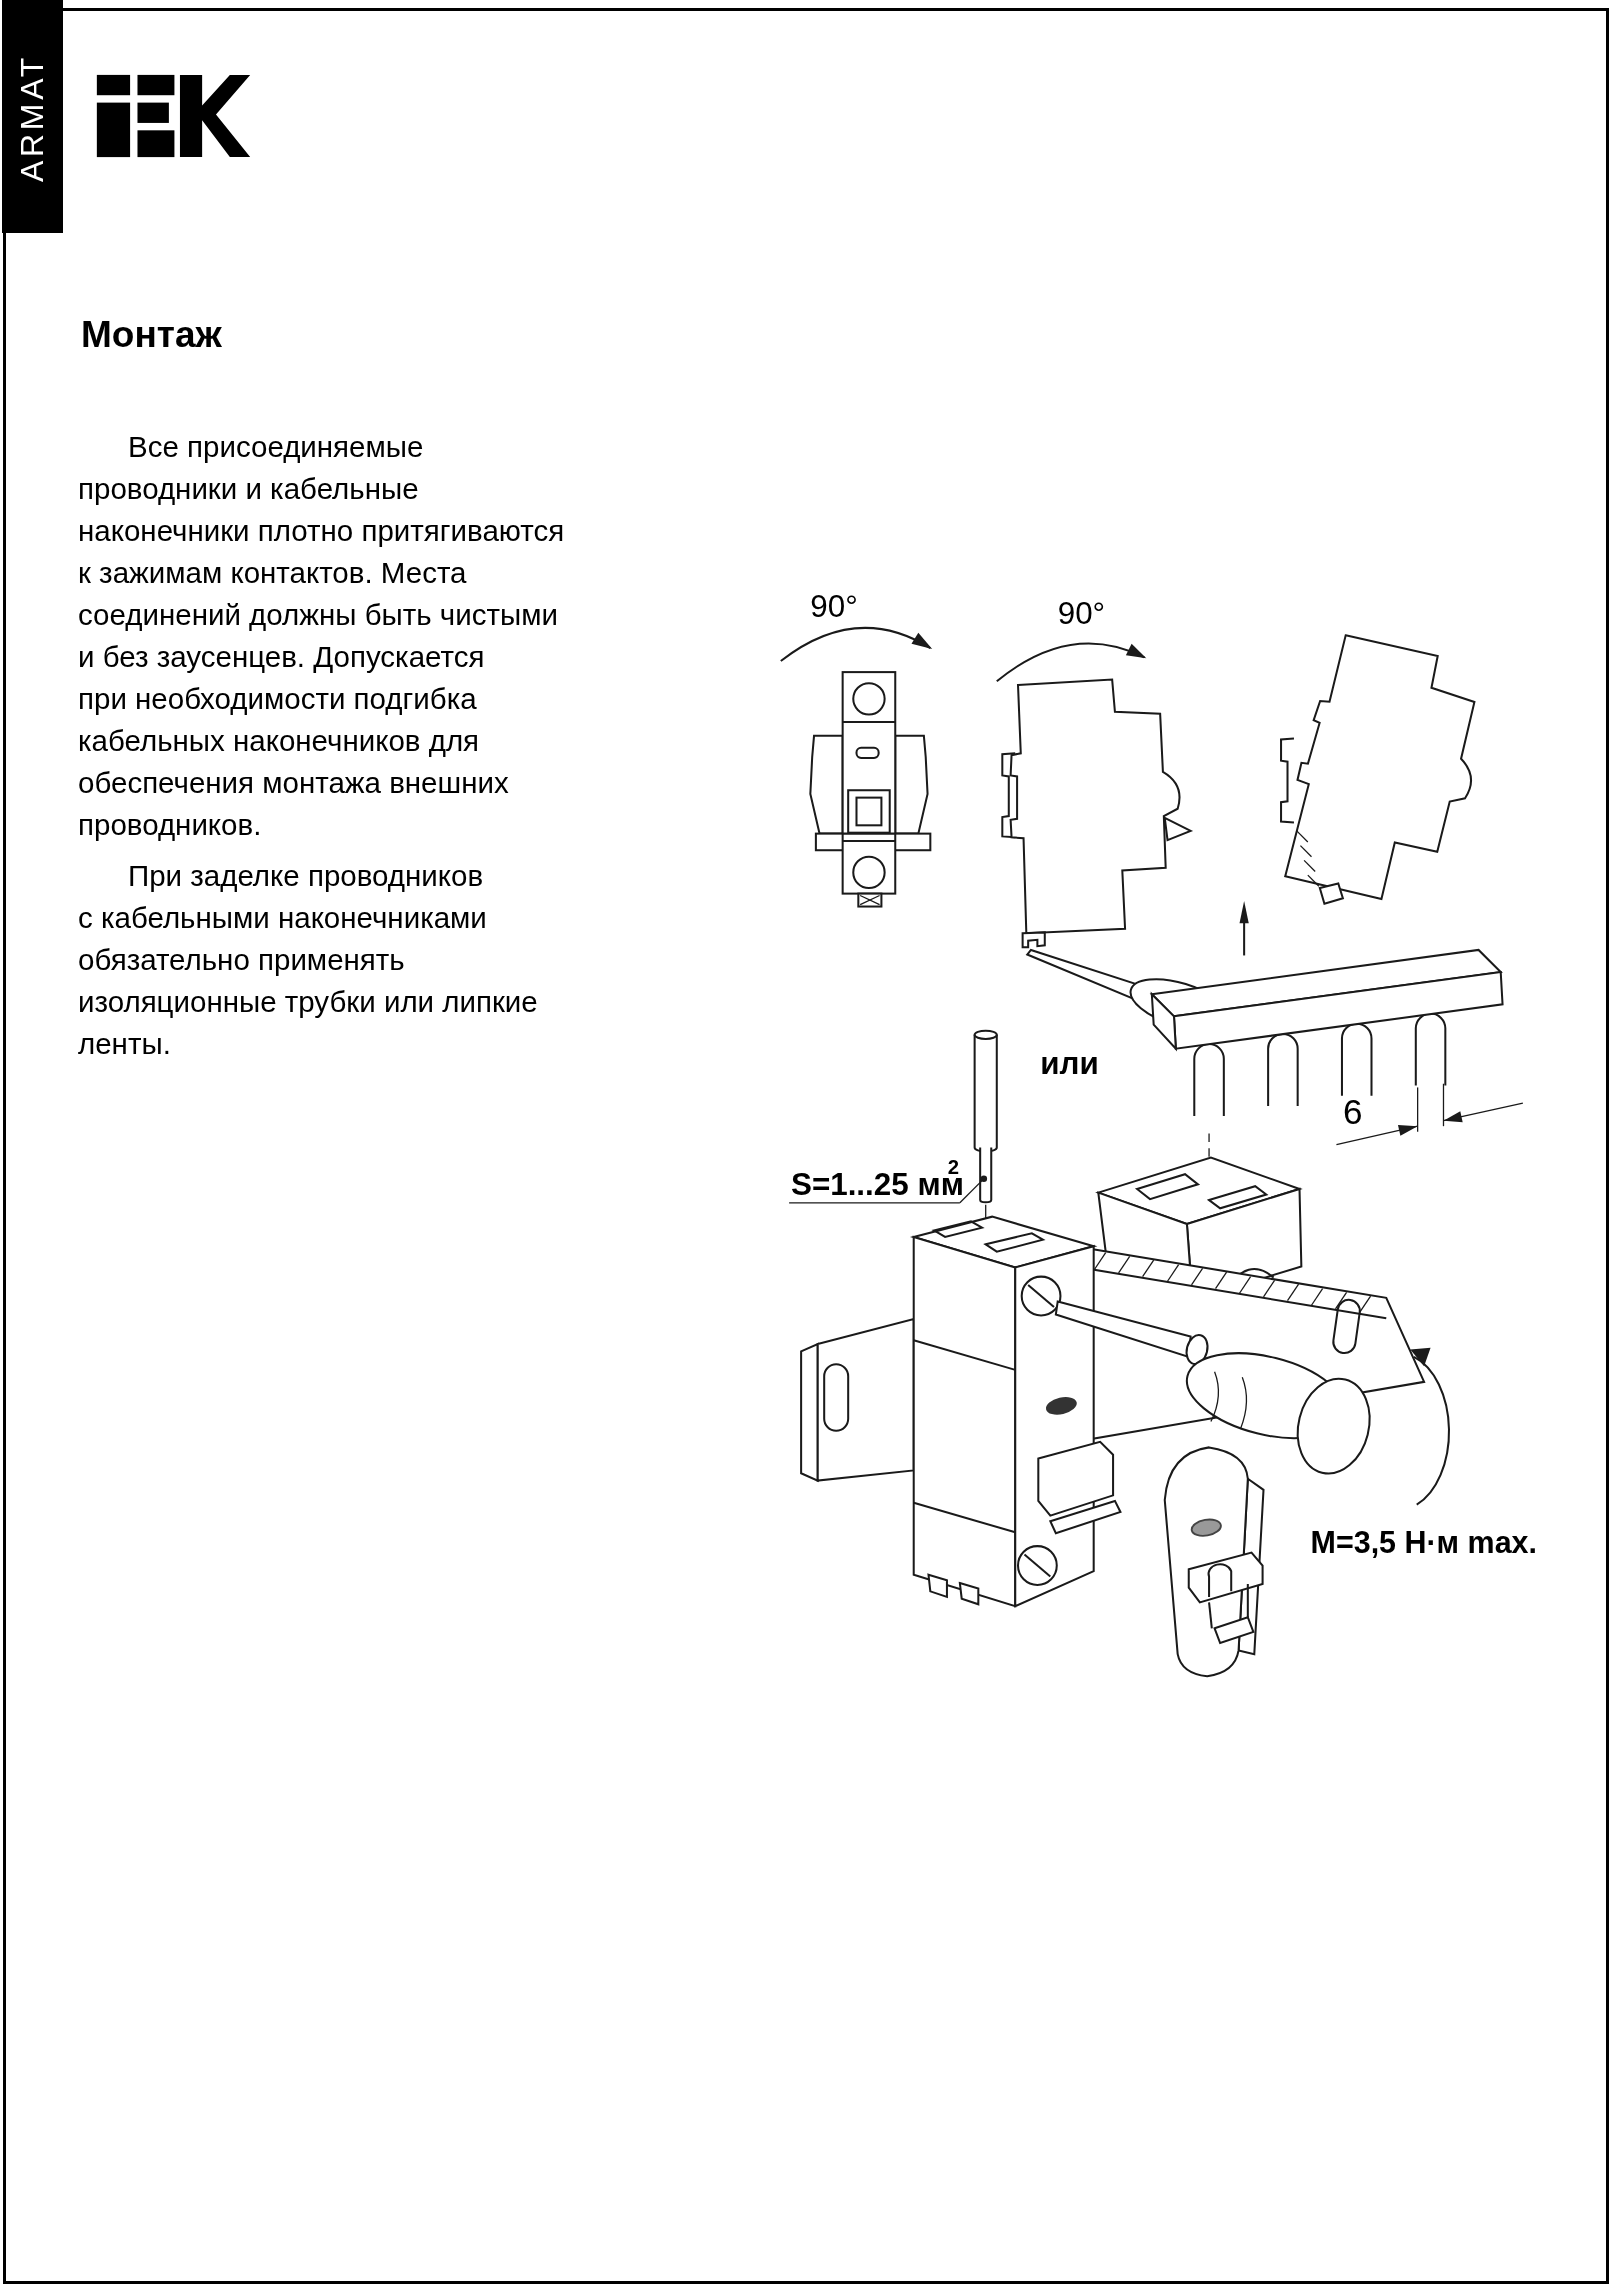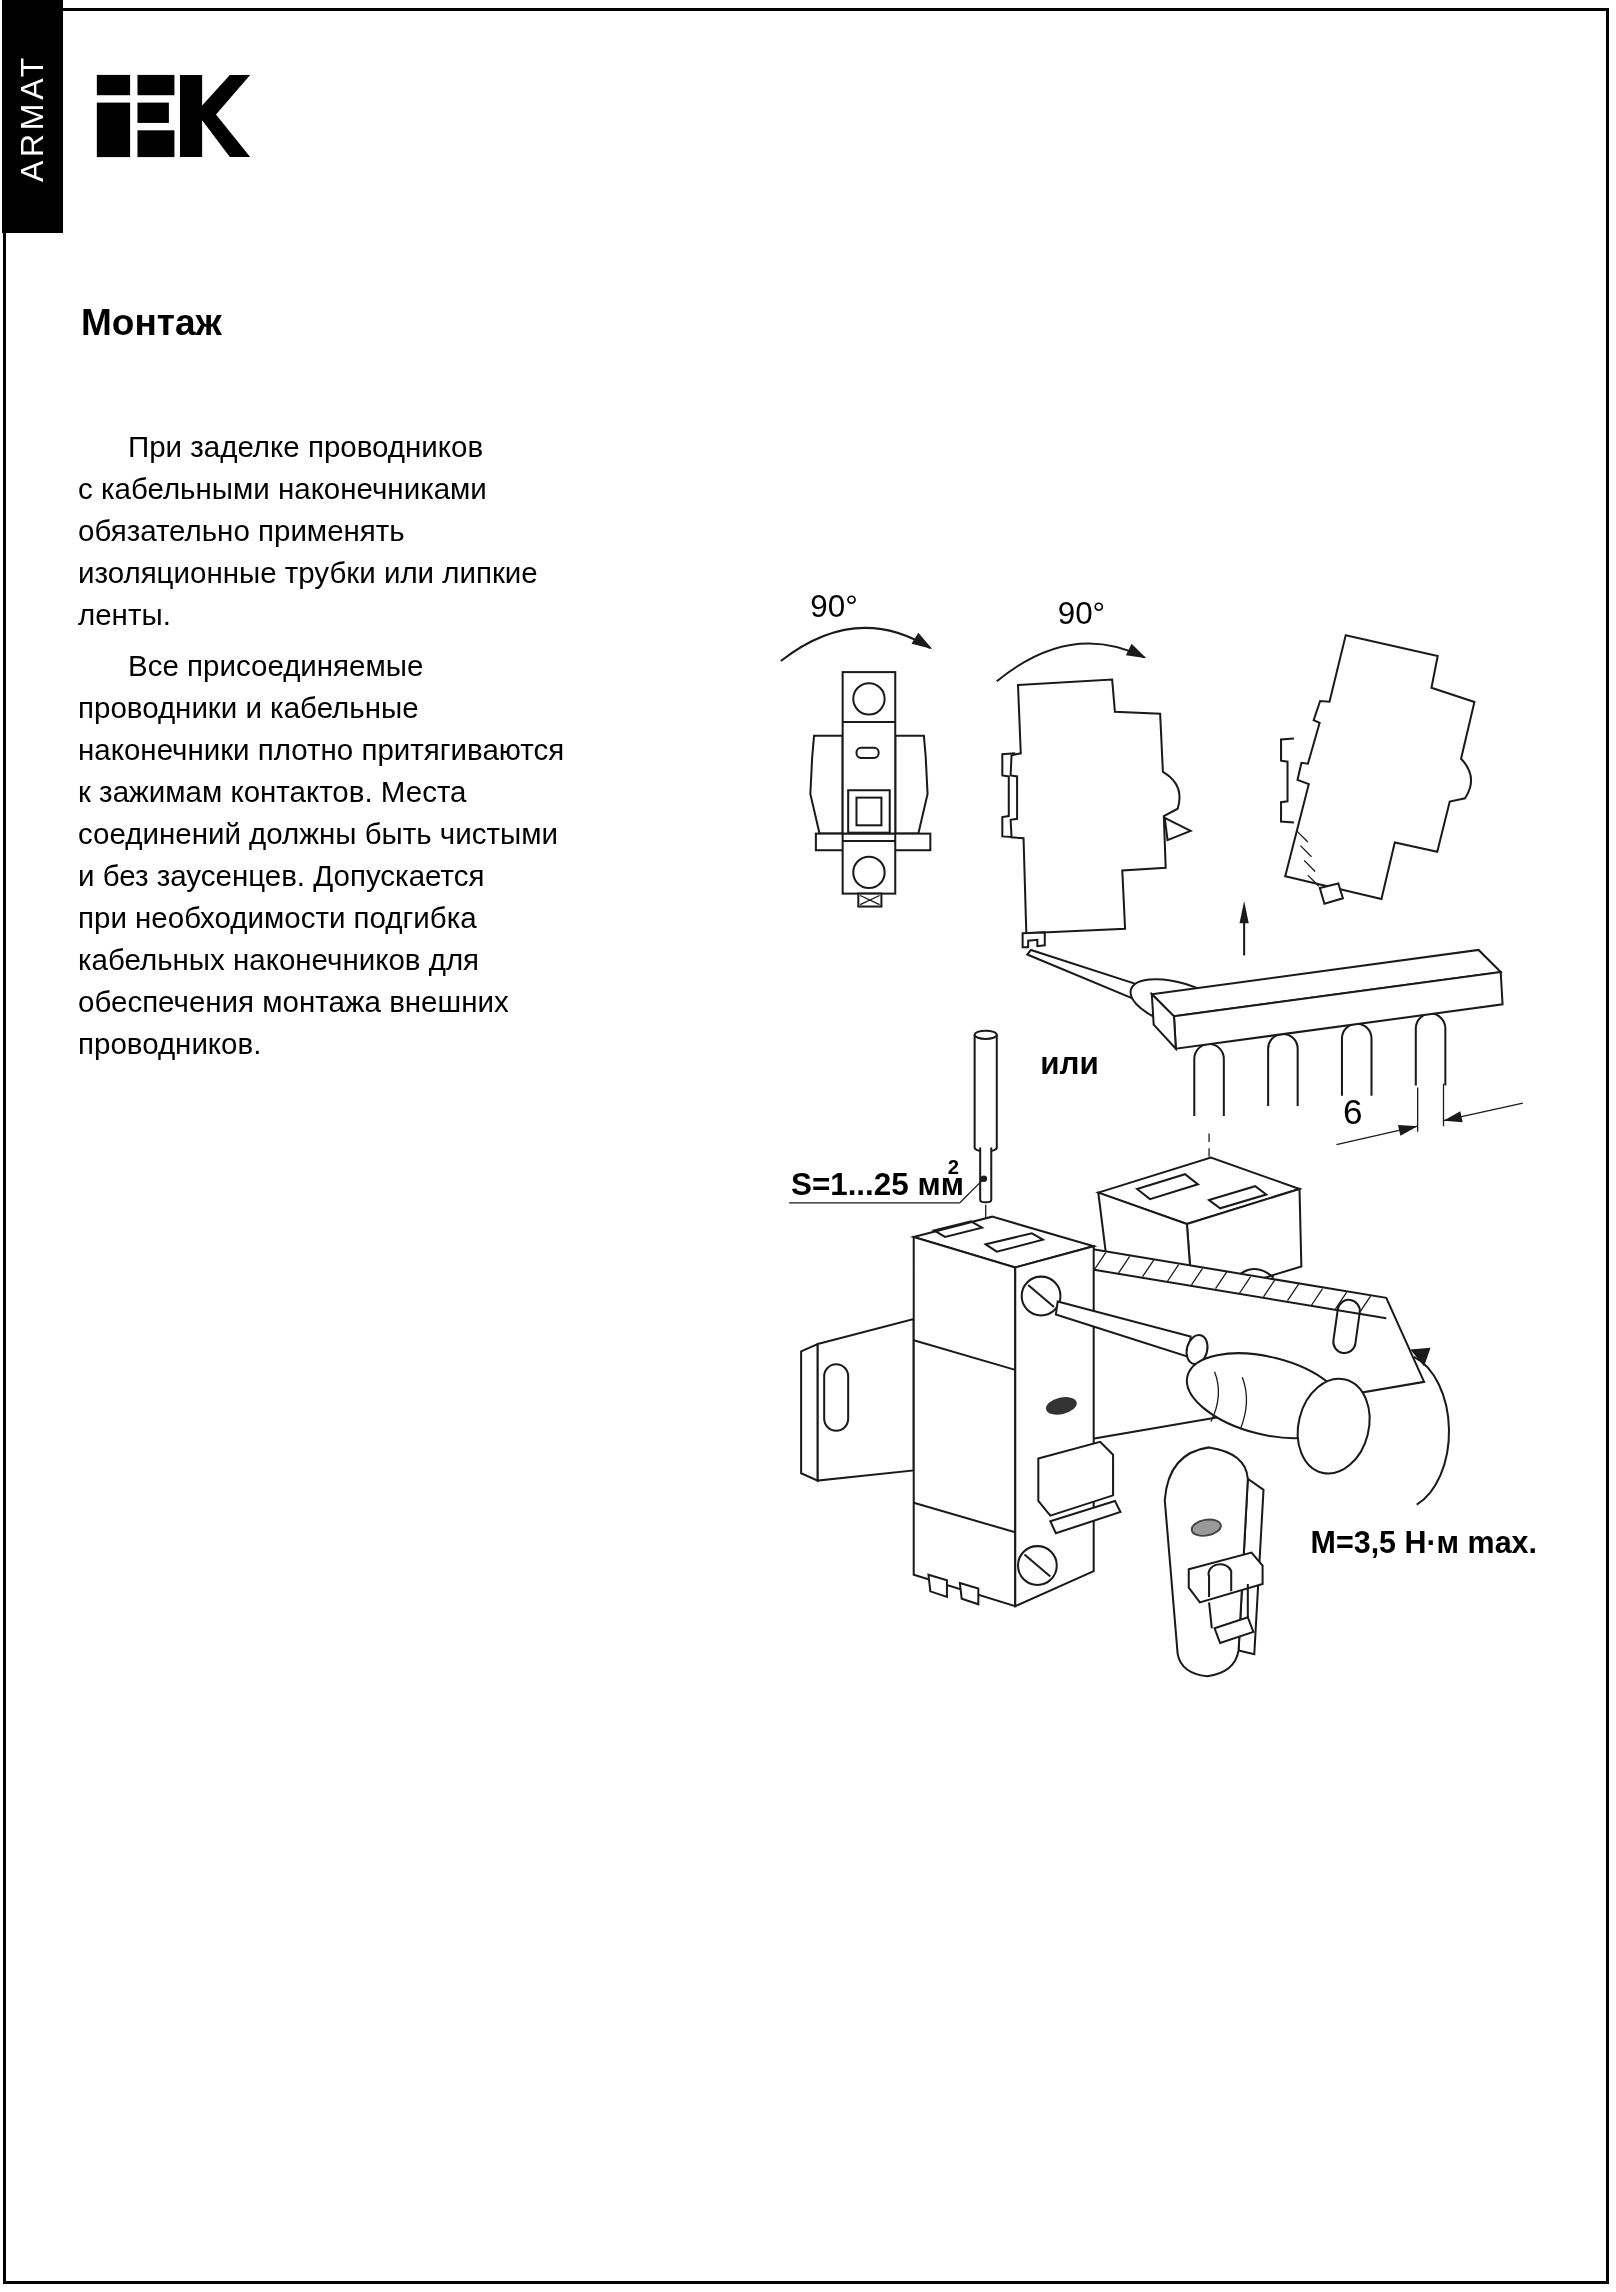--- a/index.html
+++ b/index.html
@@ -3,21 +3,21 @@
 <meta charset="utf-8">
 <style>
   html,body{margin:0;padding:0;background:#e8e8e8;}
   .page{position:relative;width:1617px;height:2293px;background:#ffffff;overflow:hidden;
         font-family:"Liberation Sans",sans-serif;color:#000;}
   .page-border{position:absolute;left:2.8px;top:8.3px;right:8.3px;bottom:9.2px;border:3.7px solid #000;}
   .armat-bar{position:absolute;left:1.8px;top:0;width:61px;height:233px;background:#000;}
   .armat-text{position:absolute;left:30px;top:118px;transform:translate(-50%,-50%) rotate(-90deg);
               white-space:nowrap;color:#fff;font-size:32px;font-weight:400;letter-spacing:3.7px;}
   .iek-logo{position:absolute;left:95px;top:72px;}
-  .doc-title{position:absolute;left:81px;top:302px;margin:0;font-size:37px;font-weight:700;}
+  .doc-title{position:absolute;left:81px;top:314px;margin:0;font-size:37px;font-weight:700;}
   .body-text{position:absolute;left:78px;top:426px;width:1357px;font-size:29.5px;line-height:42px;}
   .para{margin:0 0 9.2px 0;white-space:pre-line;text-indent:50px;}
   .diagrams{position:absolute;left:0;top:0;}
   .ln{stroke:#1a1a1a;stroke-width:2.2;fill:none;}
   .lnw{stroke:#1a1a1a;stroke-width:2.2;fill:#ffffff;}
   .lnthin{stroke:#1a1a1a;stroke-width:1.4;fill:none;}
   .arr{fill:#1a1a1a;stroke:none;}
   .dlabel{font-family:"Liberation Sans",sans-serif;fill:#000;}
   .f34{font-size:34px;} .f38{font-size:38px;} .f33{font-size:33px;} .b{font-weight:700;}
 </style>
@@ -38,35 +38,35 @@
       <rect x="46" y="3" width="40" height="22"></rect>
       <rect x="46" y="33" width="34" height="22"></rect>
       <rect x="46" y="63" width="40" height="29"></rect>
       <polygon points="92,3 116,3 116,36 146,3 168,3 131,46 168,92 146,92 116,52 116,92 92,92"></polygon>
     </g>
   </svg>
 
   <h1 class="doc-title">Монтаж</h1>
 
   <div class="body-text">
-    <p class="para">При заделке проводников
-с кабельными наконечниками
-обязательно применять
-изоляционные трубки или липкие
-ленты.</p>
     <p class="para">Все присоединяемые
 проводники и кабельные
 наконечники плотно притягиваются
 к зажимам контактов. Места
 соединений должны быть чистыми
 и без заусенцев. Допускается
 при необходимости подгибка
 кабельных наконечников для
 обеспечения монтажа внешних
 проводников.</p>
+    <p class="para">При заделке проводников
+с кабельными наконечниками
+обязательно применять
+изоляционные трубки или липкие
+ленты.</p>
   </div>
 
   <svg class="diagrams" width="1617" height="2293" viewBox="0 0 1752 2484">
 
     <g>
       <text class="dlabel f34" x="878" y="668">90°</text>
       <path class="ln" d="M 846 716 Q 928 652 1008 702"></path>
       <polygon class="arr" points="1010,703 987.6,697.2 995,685.4"></polygon>
 
       <polygon class="lnw" points="882,797 913,797 913,903 888,903 878,860 880,820"></polygon>

